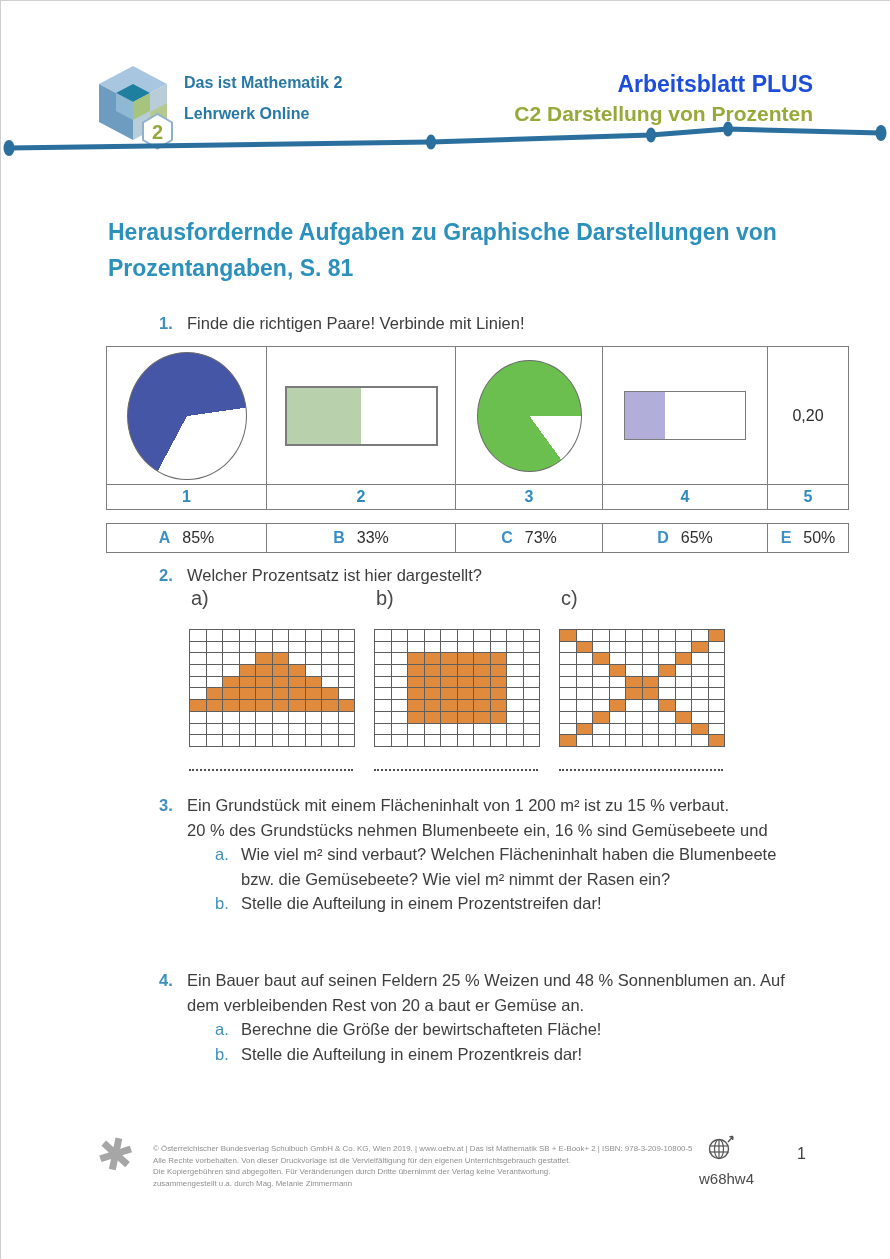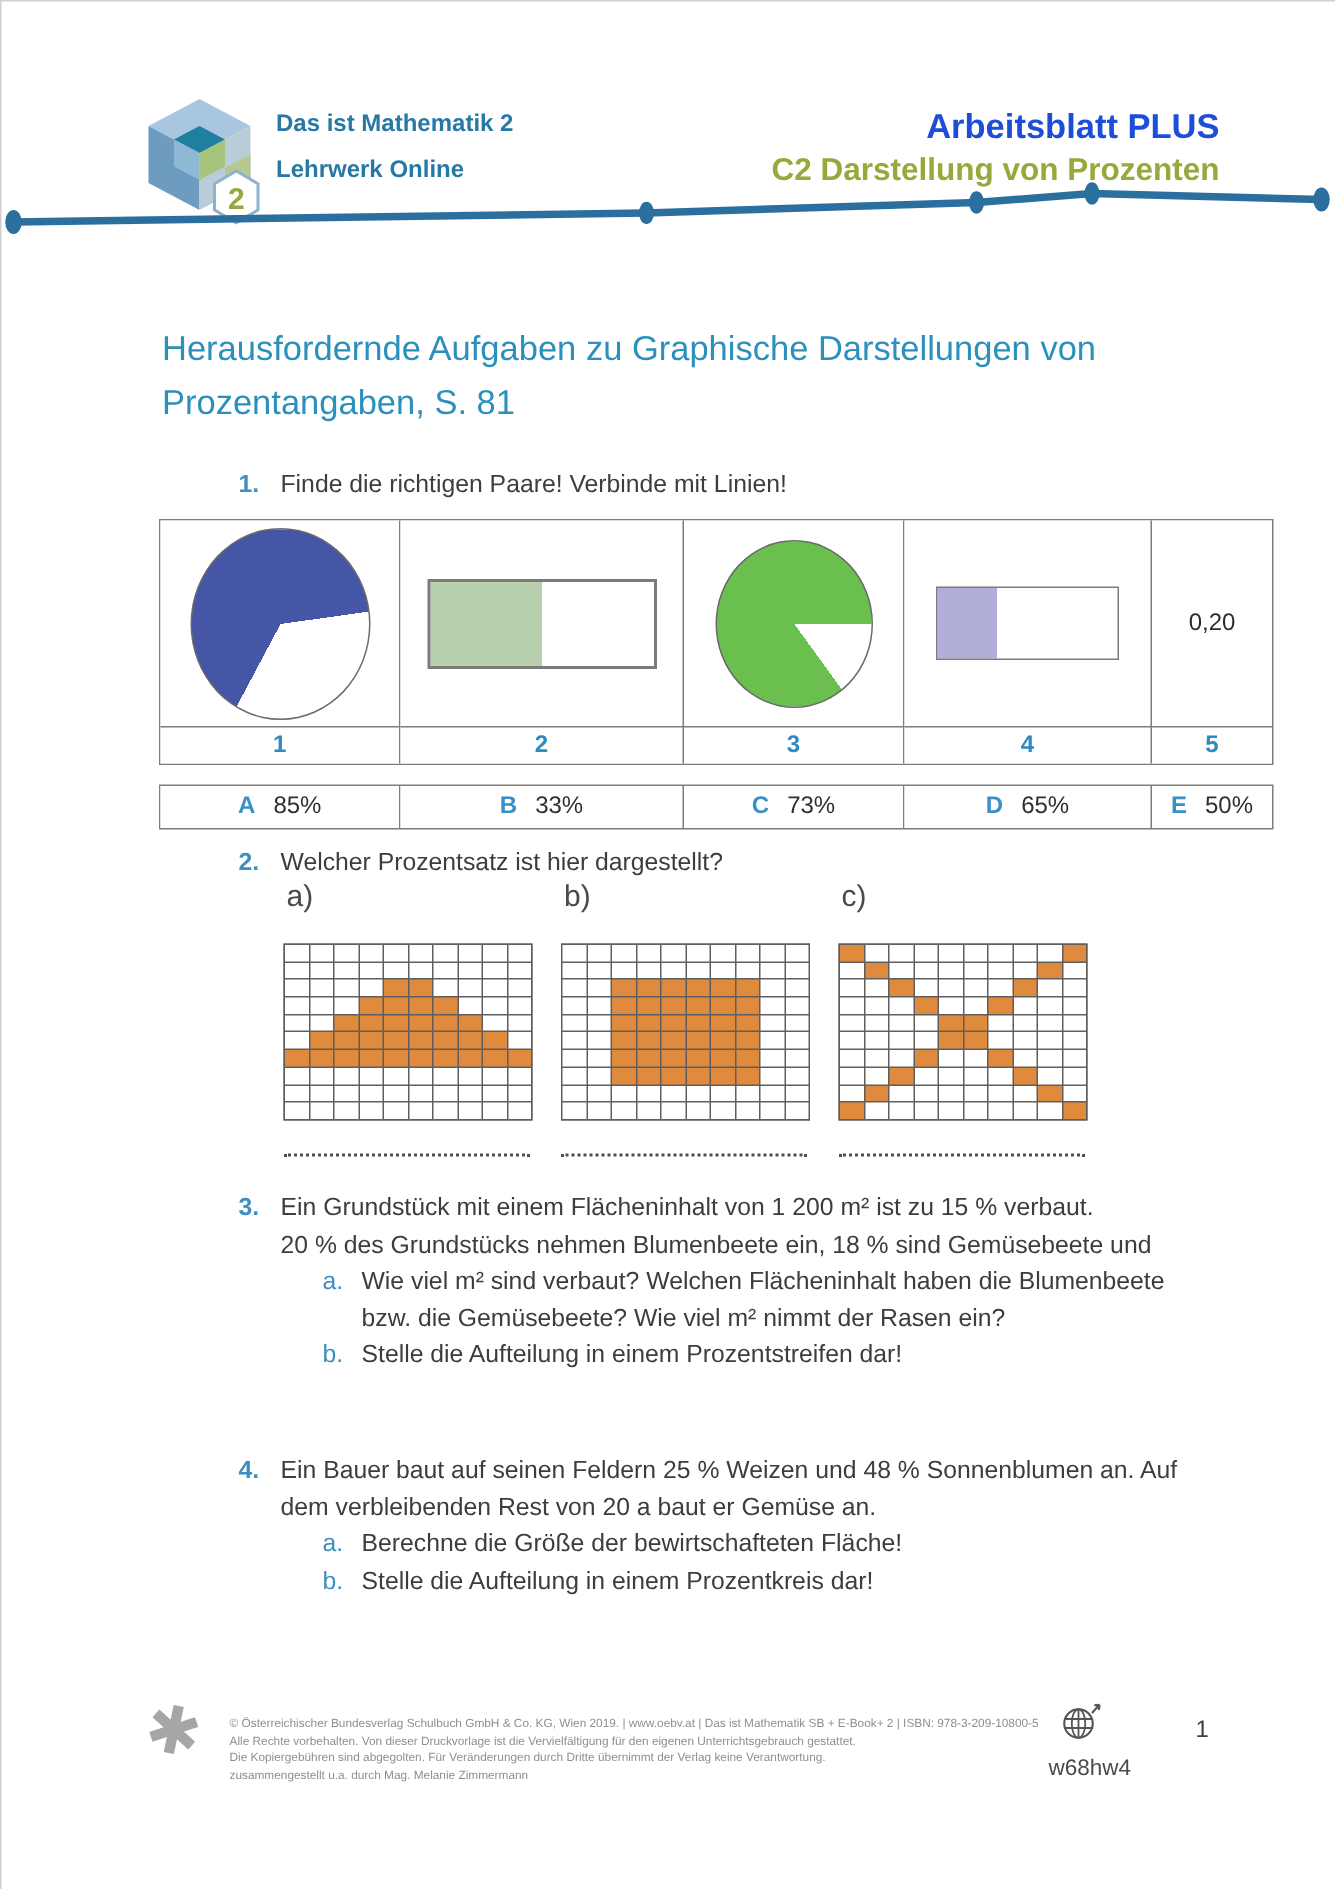--- a/index.html
+++ b/index.html
@@ -10,21 +10,21 @@
   }
   
   .brand{position:absolute;left:183px;top:66px;font-size:16px;font-weight:bold;
          color:#2878a6;line-height:31px;}
   .sheet{position:absolute;right:78px;top:68px;text-align:right;line-height:30px;}
   .sheet .l1{font-size:23px;font-weight:bold;color:#1d4ed8;}
   .sheet .l2{font-size:21px;font-weight:bold;color:#97a93a;}
   .logo{position:absolute;left:92px;top:62px;}
   .wave{position:absolute;left:0;top:116px;}
   
-  .heading{position:absolute;left:107px;top:213px;font-size:23px;font-weight:normal;
+  .heading{position:absolute;left:107px;top:213px;font-size:23px;font-weight:bold;
            color:#2b90bb;line-height:36px;}
   
   .task{position:absolute;display:flex;font-size:16.5px;color:#3d3d3d;line-height:24.5px;}
   .tnum{width:26px;color:#3e8fc0;font-weight:bold;flex:none;}
   .tbody{margin-left:2px;}
   .sub{display:flex;margin-left:28px;}
   .slet{width:26px;color:#3e8fc0;flex:none;}
   
   .mtable{position:absolute;left:105px;top:345px;width:741px;border:1px solid #7d7d7d;
           display:grid;grid-template-columns:160px 189px 147px 165px 80px;}
@@ -474,21 +474,21 @@
     </div>
 
   <div class="dotline" style="left:188px;"></div>
   <div class="dotline" style="left:373px;"></div>
   <div class="dotline" style="left:558px;"></div>
 
   <div class="task" style="left:158px;top:792px;">
     <div class="tnum">3.</div>
     <div class="tbody">
       <div>Ein Grundstück mit einem Flächeninhalt von 1 200 m² ist zu 15 % verbaut.</div>
-      <div>20 % des Grundstücks nehmen Blumenbeete ein, 18 % sind Gemüsebeete und</div>
+      <div>20 % des Grundstücks nehmen Blumenbeete ein, 16 % sind Gemüsebeete und</div>
       <div class="sub">
         <div class="slet">a.</div>
         <div>
           <div>Wie viel m² sind verbaut? Welchen Flächeninhalt haben die Blumenbeete</div>
           <div>bzw. die Gemüsebeete? Wie viel m² nimmt der Rasen ein?</div>
         </div>
       </div>
       <div class="sub">
         <div class="slet">b.</div>
         <div>

